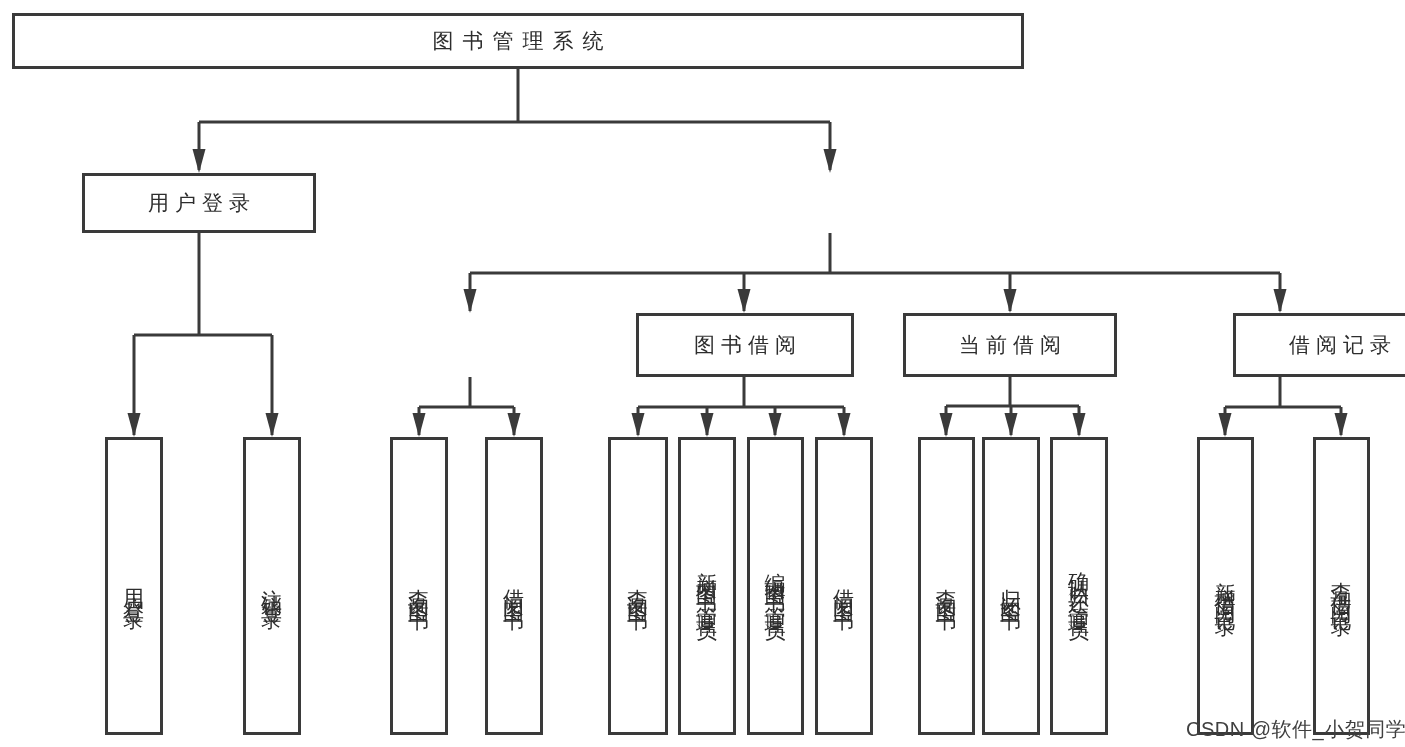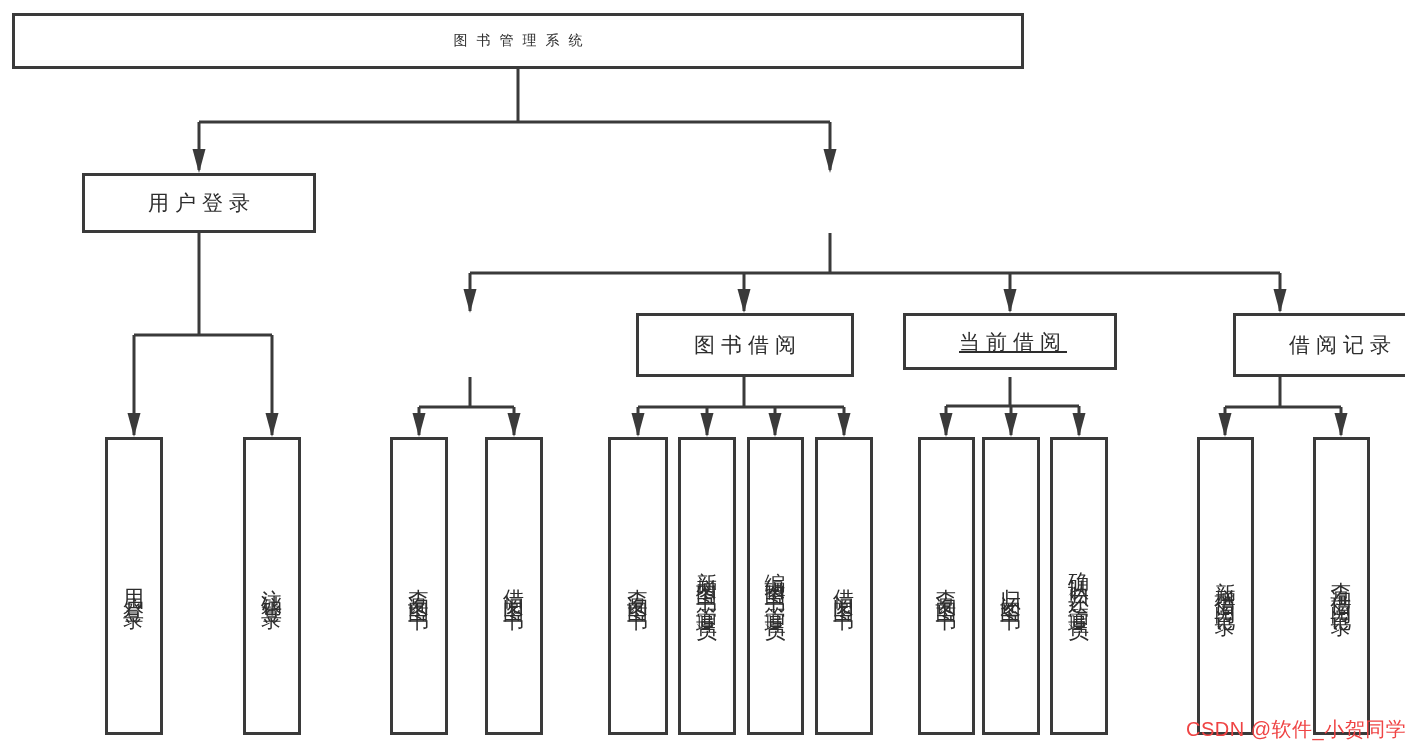--- a/index.html
+++ b/index.html
@@ -28,37 +28,37 @@
     justify-content: center;
     z-index: 2;
   }
   .h-node {
     font-size: 21px;
     letter-spacing: 6px;
     padding-left: 6px; 
     white-space: nowrap;
   }
   .root-node {
-    font-size: 14px;
+    font-size: 21px;
     letter-spacing: 9px;
     padding-left: 9px;
   }
   .v-node {
     writing-mode: vertical-rl;
     text-orientation: mixed;
     font-size: 21px;
     letter-spacing: 7px;
     line-height: 1;
   }
   .watermark {
     position: absolute;
     left: 1186px;
     top: 716px;
     font-size: 20px;
-    color: #ef4444;
+    color: #404040;
     white-space: nowrap;
     z-index: 3;
     letter-spacing: 0.5px;
   }
 </style>
 </head>
 <body>
 
 <div class="canvas">
 
@@ -100,21 +100,21 @@
       <polygon points="1218.5,413 1231.5,413 1225,437"></polygon>
       <polygon points="1334.5,413 1347.5,413 1341,437"></polygon>
     </g>
   </svg>
 
   <div class="node h-node root-node" style="left:12px; top:13px; width:1012px; height:56px;">图书管理系统</div>
 
   <div class="node h-node" style="left:82px; top:173px; width:234px; height:60px;">用户登录</div>
 
   <div class="node h-node" style="left:636px; top:313px; width:218px; height:64px;">图书借阅</div>
-  <div class="node h-node" style="left:903px; top:313px; width:214px; height:57px;text-decoration:underline;">当前借阅</div>
+  <div class="node h-node" style="left:903px; top:313px; width:214px; height:64px;">当前借阅</div>
   <div class="node h-node" style="left:1233px; top:313px; width:214px; height:64px;">借阅记录</div>
 
   <div class="node v-node" style="left:105px; top:437px; width:58px; height:298px;">用户登录</div>
   <div class="node v-node" style="left:243px; top:437px; width:58px; height:298px;">注销登录</div>
 
   <div class="node v-node" style="left:390px; top:437px; width:58px; height:298px;">查询图书</div>
   <div class="node v-node" style="left:485px; top:437px; width:58px; height:298px;">借阅图书</div>
 
   <div class="node v-node" style="left:608px; top:437px; width:60px; height:298px;">查询图书</div>
   <div class="node v-node" style="left:678px; top:437px; width:58px; height:298px;">新增图书（管理员）</div>

